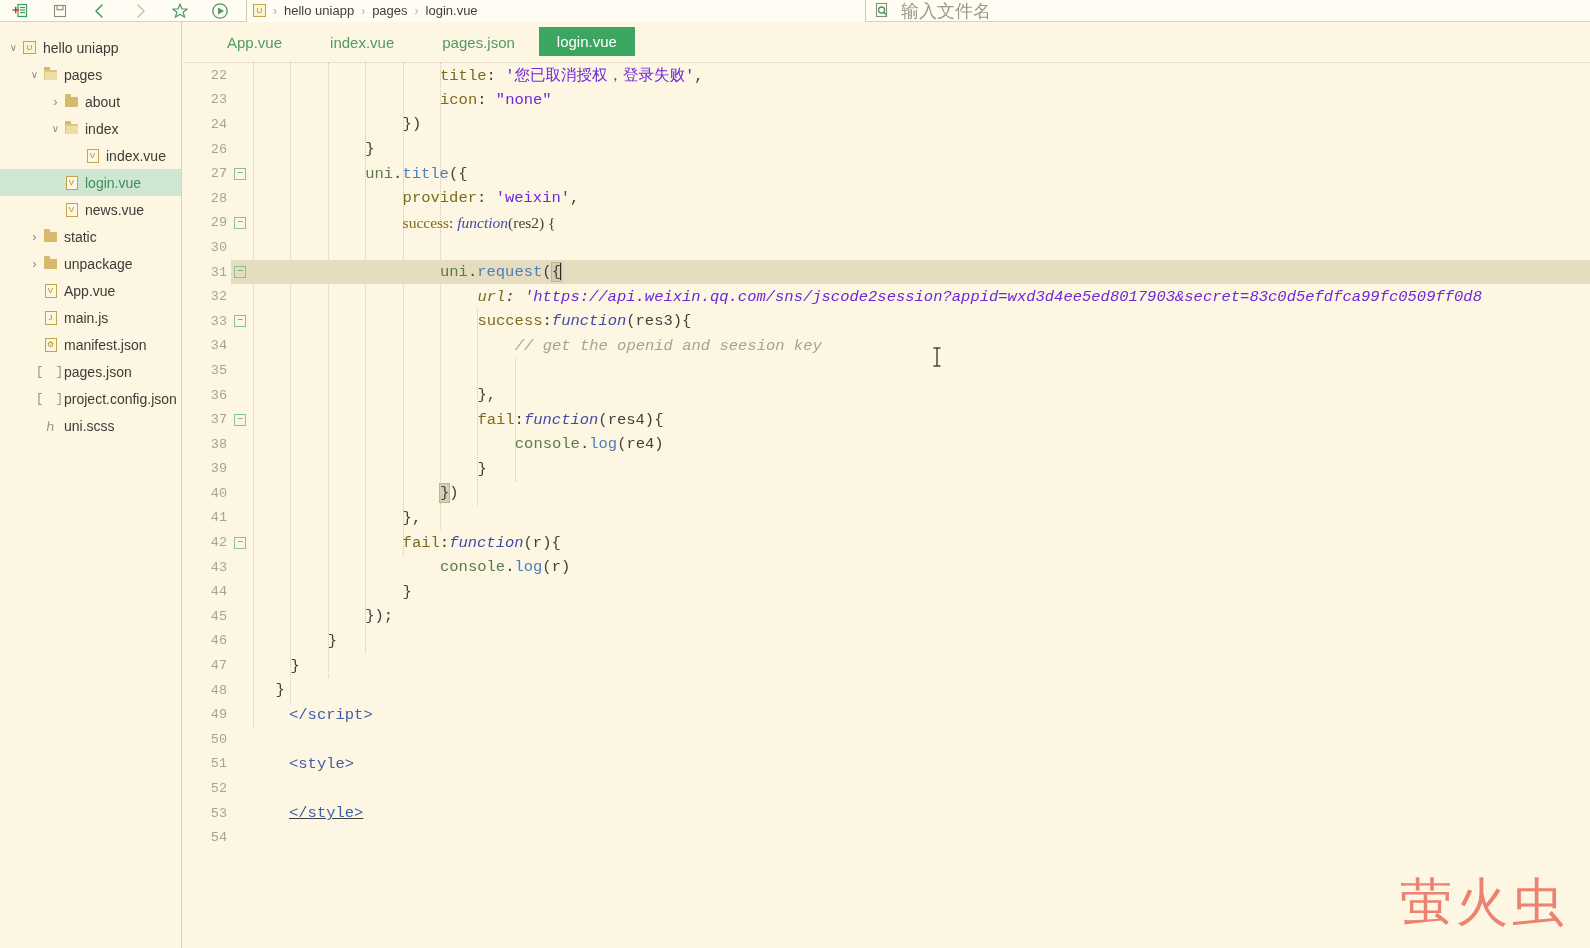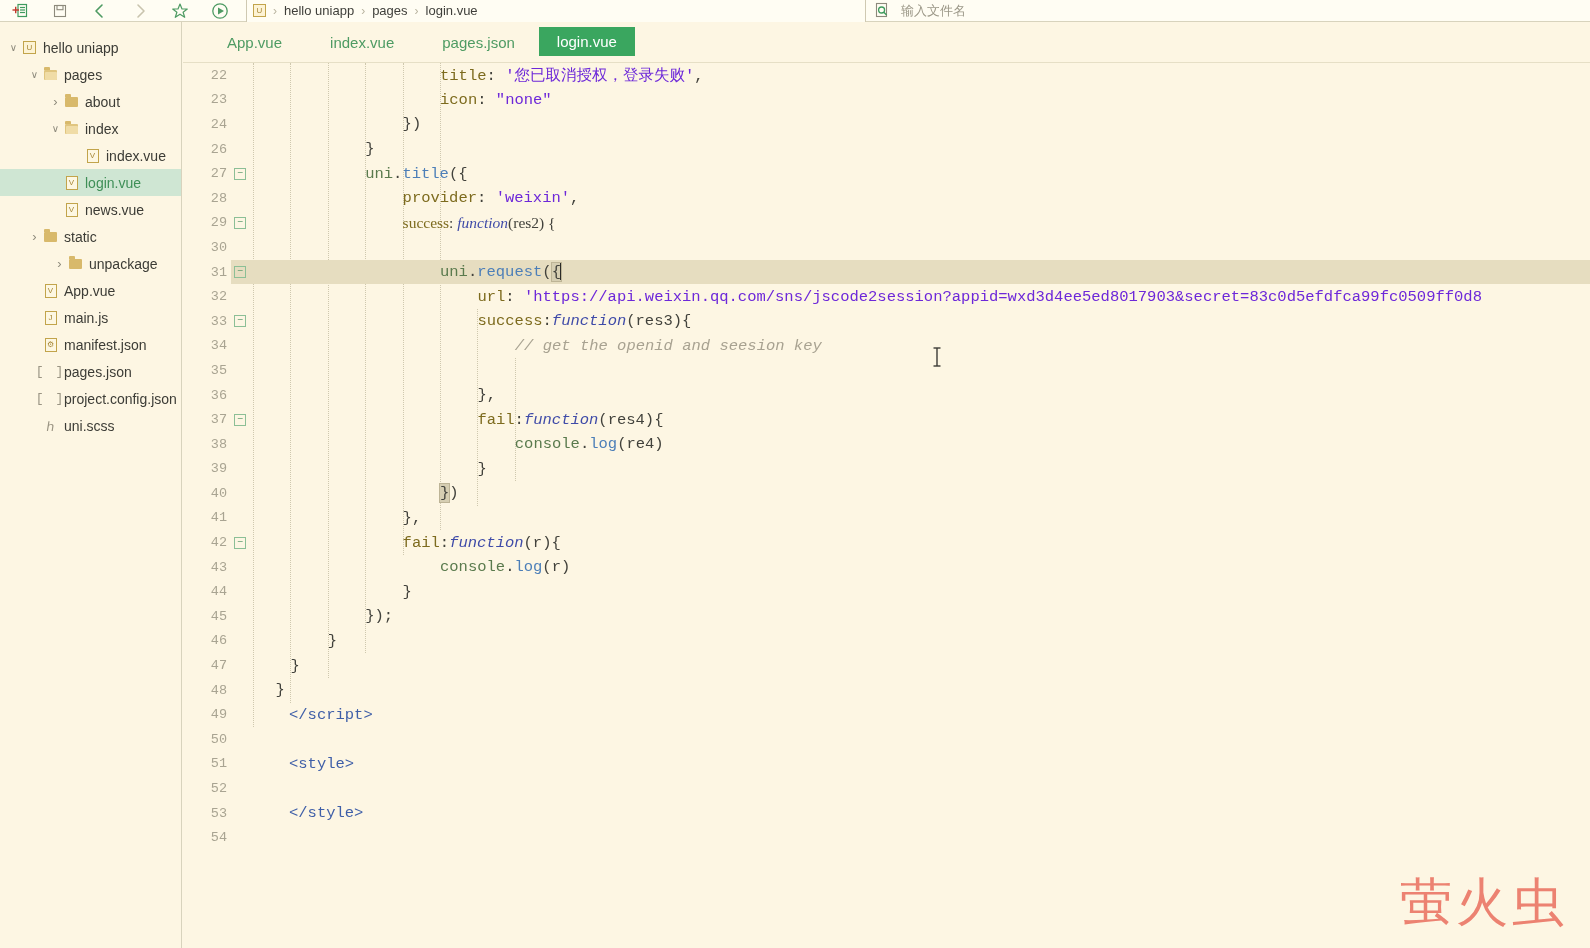--- a/index.html
+++ b/index.html
@@ -47,21 +47,21 @@
     display: inline-flex; align-items: center; justify-content: center;
     font-size: 8px; color: #a8893a; line-height: 1;
     font-family: "Liberation Sans", sans-serif;
   }
 
   #filesearch {
     display: flex; align-items: center; gap: 10px;
     height: 22px; padding-left: 8px; flex: 1;
   }
   #filesearch-placeholder {
-    font-size: 13px; color: #9c9888;
+    font-size: 18px; color: #9c9888;
     font-family: Liberation Mono, monospace;
   }
 
   
   #sidebar {
     position: absolute; top: 22px; left: 0; width: 182px; height: 926px;
     background: #fdf6e3;
     border-right: 1px solid #d8d3bd;
     padding-top: 12px;
     overflow: hidden;
@@ -325,21 +325,21 @@
         </span>
         <span class="tree-label">news.vue</span>
       </div>
       <div class="tree-row" style="padding-left: 27px;">
         <span class="chev right"></span>
         <span class="tree-icon">
           <span class="folder"></span>
         </span>
         <span class="tree-label">static</span>
       </div>
-      <div class="tree-row" style="padding-left: 27px; margin-left: 25px;">
+      <div class="tree-row" style="padding-left: 27px;">
         <span class="chev right"></span>
         <span class="tree-icon">
           <span class="folder"></span>
         </span>
         <span class="tree-label">unpackage</span>
       </div>
       <div class="tree-row" style="padding-left: 27px;">
         <span class="chev"></span>
         <span class="tree-icon">
           <span class="fbox">V</span>
@@ -413,42 +413,42 @@
     <div id="code">
         <div class="code-line"><div class="gutter">22</div><div class="code-text" style="padding-left: 209px;"><span class="t-prop">title</span><span class="t-punct">: </span><span class="t-str">'您已取消授权，登录失败'</span><span class="t-punct">,</span></div></div>
         <div class="code-line"><div class="gutter">23</div><div class="code-text" style="padding-left: 209px;"><span class="t-prop">icon</span><span class="t-punct">: </span><span class="t-str">"none"</span></div></div>
         <div class="code-line"><div class="gutter">24</div><div class="code-text" style="padding-left: 171.6px;"><span class="t-punct">})</span></div></div>
         <div class="code-line"><div class="gutter">26</div><div class="code-text" style="padding-left: 134.2px;"><span class="t-punct">}</span></div></div>
         <div class="code-line"><div class="gutter">27</div><span class="fold">−</span><div class="code-text" style="padding-left: 134.2px;"><span class="t-obj">uni</span><span class="t-punct">.</span><span class="t-method">title</span><span class="t-punct">({</span></div></div>
         <div class="code-line"><div class="gutter">28</div><div class="code-text" style="padding-left: 171.6px;"><span class="t-prop">provider</span><span class="t-punct">: </span><span class="t-str">'weixin'</span><span class="t-punct">,</span></div></div>
         <div class="code-line"><div class="gutter">29</div><span class="fold">−</span><div class="code-text" style="padding-left: 171.6px; font-family: Liberation Serif, serif;"><span class="t-prop">success</span><span class="t-punct">: </span><span class="t-fnkw">function</span><span class="t-punct">(res2) {</span></div></div>
         <div class="code-line"><div class="gutter">30</div></div>
         <div class="code-line active-line"><div class="gutter">31</div><span class="fold">−</span><div class="code-text" style="padding-left: 209px;"><span class="t-obj">uni</span><span class="t-punct">.</span><span class="t-method">request</span><span class="t-punct">(</span><span class="t-brkt">{</span><span class="caret"></span></div></div>
-        <div class="code-line"><div class="gutter">32</div><div class="code-text" style="padding-left: 246.4px;"><span class="t-prop">url</span><span class="t-punct">: </span><span class="t-str">'https://api.weixin.qq.com/sns/jscode2session?appid=wxd3d4ee5ed8017903&amp;secret=83c0d5efdfca99fc0509ff0d8</span></div></div>
+        <div class="code-line"><div class="gutter">32</div><div class="code-text" style="padding-left: 246.4px; font-style: italic;"><span class="t-prop">url</span><span class="t-punct">: </span><span class="t-str">'https://api.weixin.qq.com/sns/jscode2session?appid=wxd3d4ee5ed8017903&amp;secret=83c0d5efdfca99fc0509ff0d8</span></div></div>
         <div class="code-line"><div class="gutter">33</div><span class="fold">−</span><div class="code-text" style="padding-left: 246.4px;"><span class="t-prop">success</span><span class="t-punct">:</span><span class="t-fnkw">function</span><span class="t-punct">(res3){</span></div></div>
         <div class="code-line"><div class="gutter">34</div><div class="code-text" style="padding-left: 283.8px;"><span class="t-comment">// get the openid and seesion key</span></div></div>
         <div class="code-line"><div class="gutter">35</div></div>
         <div class="code-line"><div class="gutter">36</div><div class="code-text" style="padding-left: 246.4px;"><span class="t-punct">},</span></div></div>
         <div class="code-line"><div class="gutter">37</div><span class="fold">−</span><div class="code-text" style="padding-left: 246.4px;"><span class="t-prop">fail</span><span class="t-punct">:</span><span class="t-fnkw">function</span><span class="t-punct">(res4){</span></div></div>
         <div class="code-line"><div class="gutter">38</div><div class="code-text" style="padding-left: 283.8px; text-align: center;"><span class="t-obj">console</span><span class="t-punct">.</span><span class="t-method">log</span><span class="t-punct">(re4)</span></div></div>
         <div class="code-line"><div class="gutter">39</div><div class="code-text" style="padding-left: 246.4px;"><span class="t-punct">}</span></div></div>
         <div class="code-line"><div class="gutter">40</div><div class="code-text" style="padding-left: 209px;"><span class="t-brkt">}</span><span class="t-punct">)</span></div></div>
         <div class="code-line"><div class="gutter">41</div><div class="code-text" style="padding-left: 171.6px;"><span class="t-punct">},</span></div></div>
         <div class="code-line"><div class="gutter">42</div><span class="fold">−</span><div class="code-text" style="padding-left: 171.6px;"><span class="t-prop">fail</span><span class="t-punct">:</span><span class="t-fnkw">function</span><span class="t-punct">(r){</span></div></div>
         <div class="code-line"><div class="gutter">43</div><div class="code-text" style="padding-left: 209px;"><span class="t-obj">console</span><span class="t-punct">.</span><span class="t-method">log</span><span class="t-punct">(r)</span></div></div>
         <div class="code-line"><div class="gutter">44</div><div class="code-text" style="padding-left: 171.6px;"><span class="t-punct">}</span></div></div>
         <div class="code-line"><div class="gutter">45</div><div class="code-text" style="padding-left: 134.2px;"><span class="t-punct">});</span></div></div>
         <div class="code-line"><div class="gutter">46</div><div class="code-text" style="padding-left: 96.8px;"><span class="t-punct">}</span></div></div>
         <div class="code-line"><div class="gutter">47</div><div class="code-text" style="padding-left: 59.4px;"><span class="t-punct">}</span></div></div>
         <div class="code-line"><div class="gutter">48</div><div class="code-text" style="padding-left: 44.44px;"><span class="t-punct">}</span></div></div>
         <div class="code-line"><div class="gutter">49</div><div class="code-text" style="padding-left: 22px;"><span class="t-tag">&lt;/script&gt;</span></div></div>
         <div class="code-line"><div class="gutter">50</div><div class="code-text" style="padding-left: 22px;"></div></div>
         <div class="code-line"><div class="gutter">51</div><div class="code-text" style="padding-left: 22px;"><span class="t-tag">&lt;style&gt;</span></div></div>
         <div class="code-line"><div class="gutter">52</div><div class="code-text" style="padding-left: 22px;"></div></div>
-        <div class="code-line"><div class="gutter">53</div><div class="code-text" style="padding-left: 22px;"><span class="t-tag">&lt;/style&gt;</span></div></div>
+        <div class="code-line"><div class="gutter">53</div><div class="code-text" style="padding-left: 22px; text-decoration: underline;"><span class="t-tag">&lt;/style&gt;</span></div></div>
         <div class="code-line"><div class="gutter">54</div><div class="code-text" style="padding-left: 22px;"></div></div>
       </div>
 
     <svg id="mouse-cursor" width="12" height="22" viewBox="0 0 12 22">
       <line x1="6" y1="2" x2="6" y2="20" stroke="#3b3b36" stroke-width="1.4"></line>
       <line x1="2.5" y1="2" x2="9.5" y2="2" stroke="#3b3b36" stroke-width="1.4"></line>
       <line x1="2.5" y1="20" x2="9.5" y2="20" stroke="#3b3b36" stroke-width="1.4"></line>
     </svg>
   </div>
   <div id="watermark">萤火虫</div>

